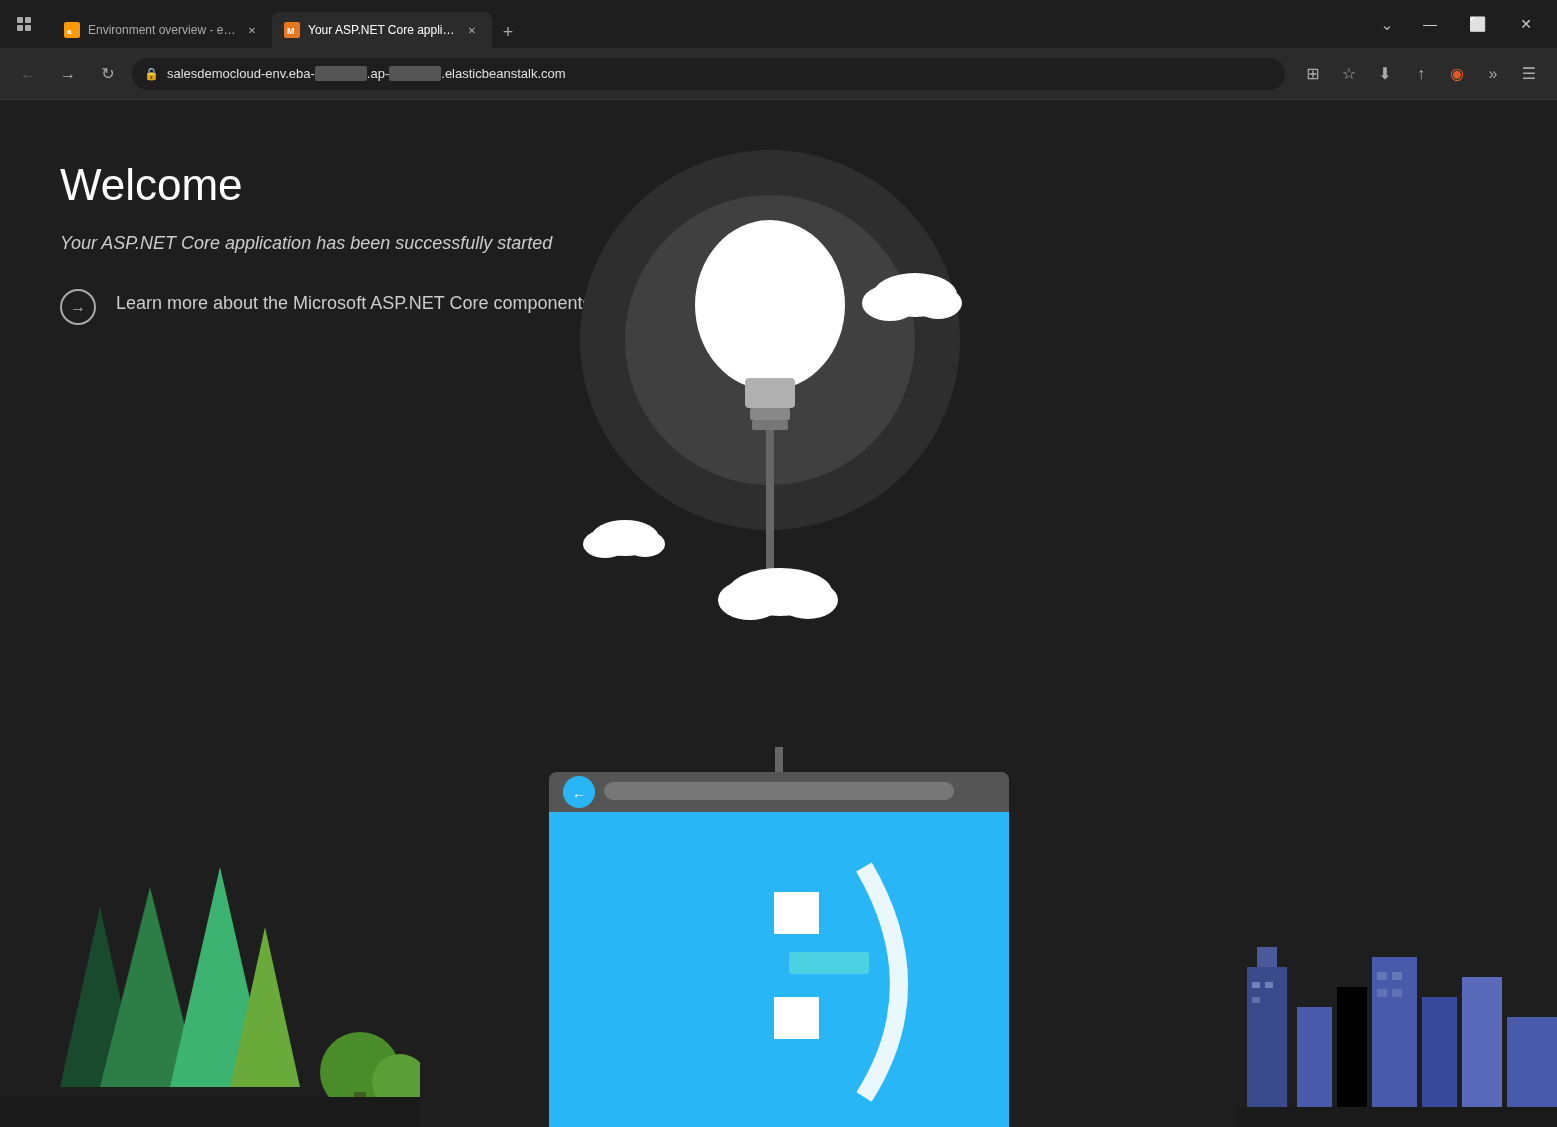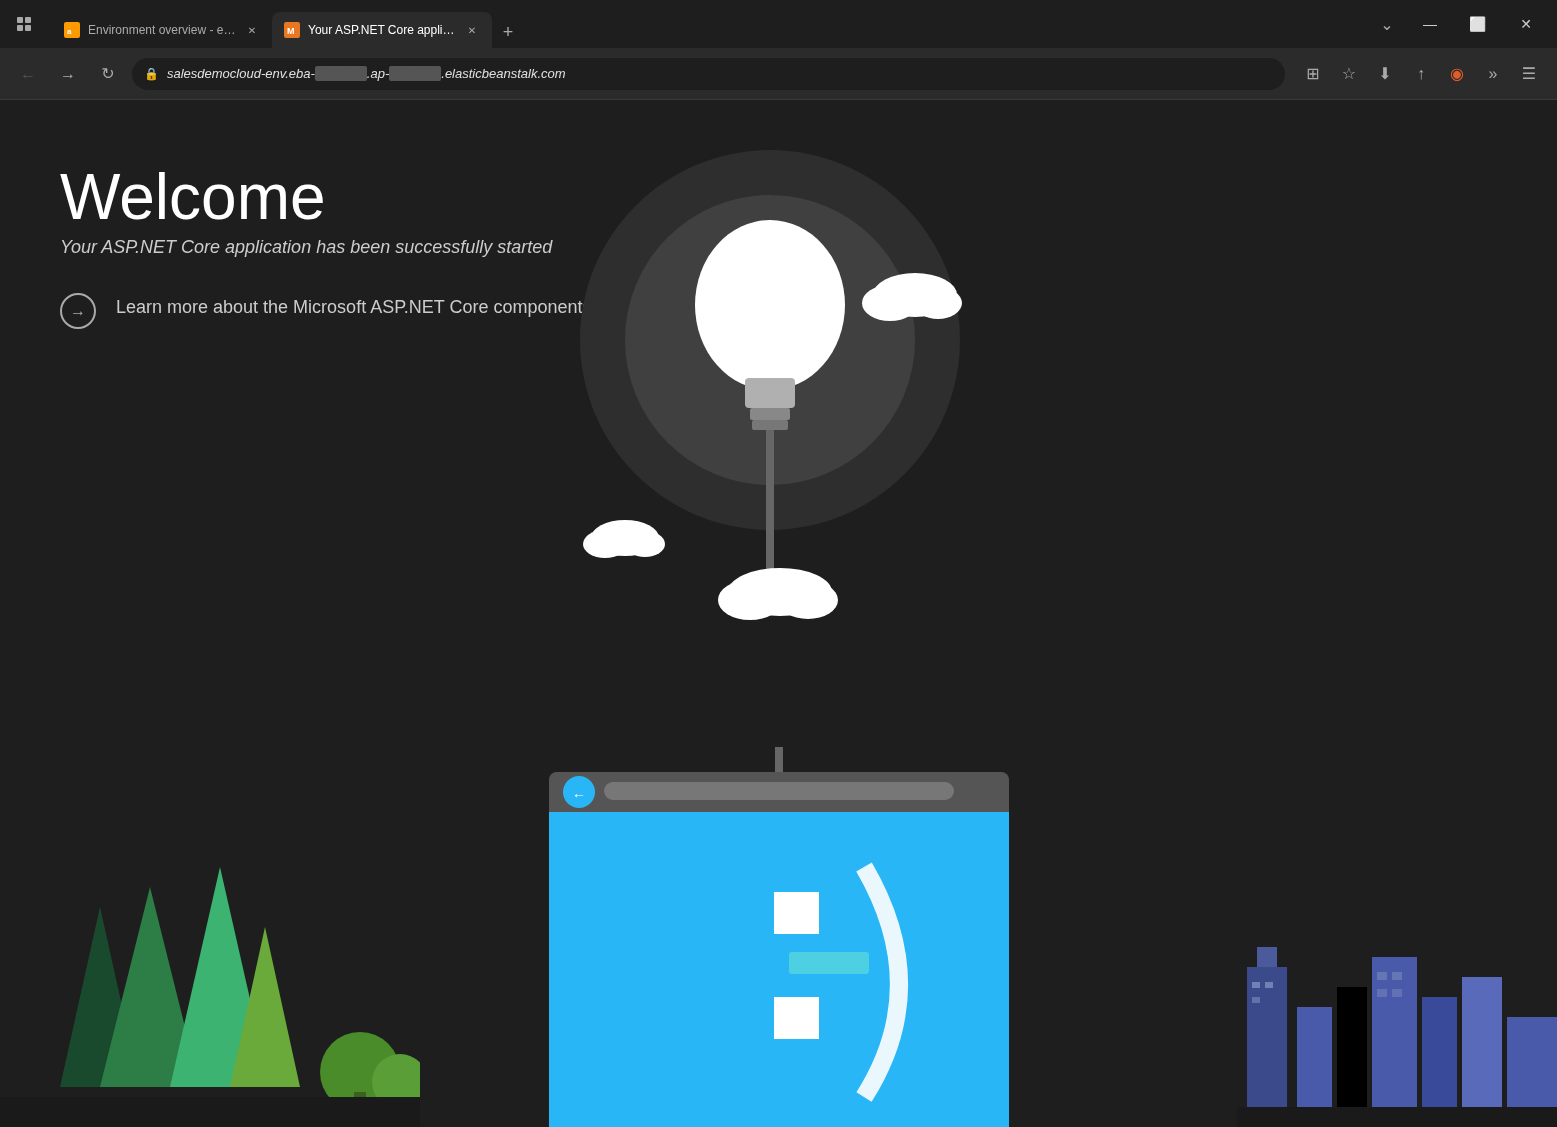--- a/index.html
+++ b/index.html
@@ -76,21 +76,21 @@
     }
     .nav-btn.disabled { color: #555; cursor: default; }
     .url-bar {
       flex: 1; height: 32px; background: #1e1e1e;
       border-radius: 16px; border: none;
       display: flex; align-items: center;
       padding: 0 12px; gap: 8px;
       color: #ddd; font-size: 13px;
     }
     .url-bar-icon { color: #7cb7f0; font-size: 12px; }
-    .url-text { flex: 1; font-size: 13px; color: #e0e0e0; font-style: italic; }
+    .url-text { flex: 1; font-size: 13px; color: #e0e0e0; }
     .toolbar-icons { display: flex; align-items: center; gap: 4px; margin-left: 4px; }
     .toolbar-icon-btn {
       width: 32px; height: 32px; border-radius: 4px;
       background: transparent; border: none; cursor: pointer;
       color: #aaa; font-size: 16px;
       display: flex; align-items: center; justify-content: center;
     }
 
     
     .page-content {
@@ -101,22 +101,23 @@
     }
 
     
     .welcome-text {
       position: absolute;
       top: 60px; left: 60px;
       color: #fff;
       max-width: 540px;
     }
     .welcome-title {
-      font-size: 64px;
+      font-size: 44px;
       font-weight: 300;
+      margin-bottom: 20px;
       color: #fff;
     }
     .welcome-subtitle {
       font-size: 18px;
       color: #ccc;
       line-height: 1.5;
       margin-bottom: 32px;
       font-style: italic;
     }
     .learn-more-link {

